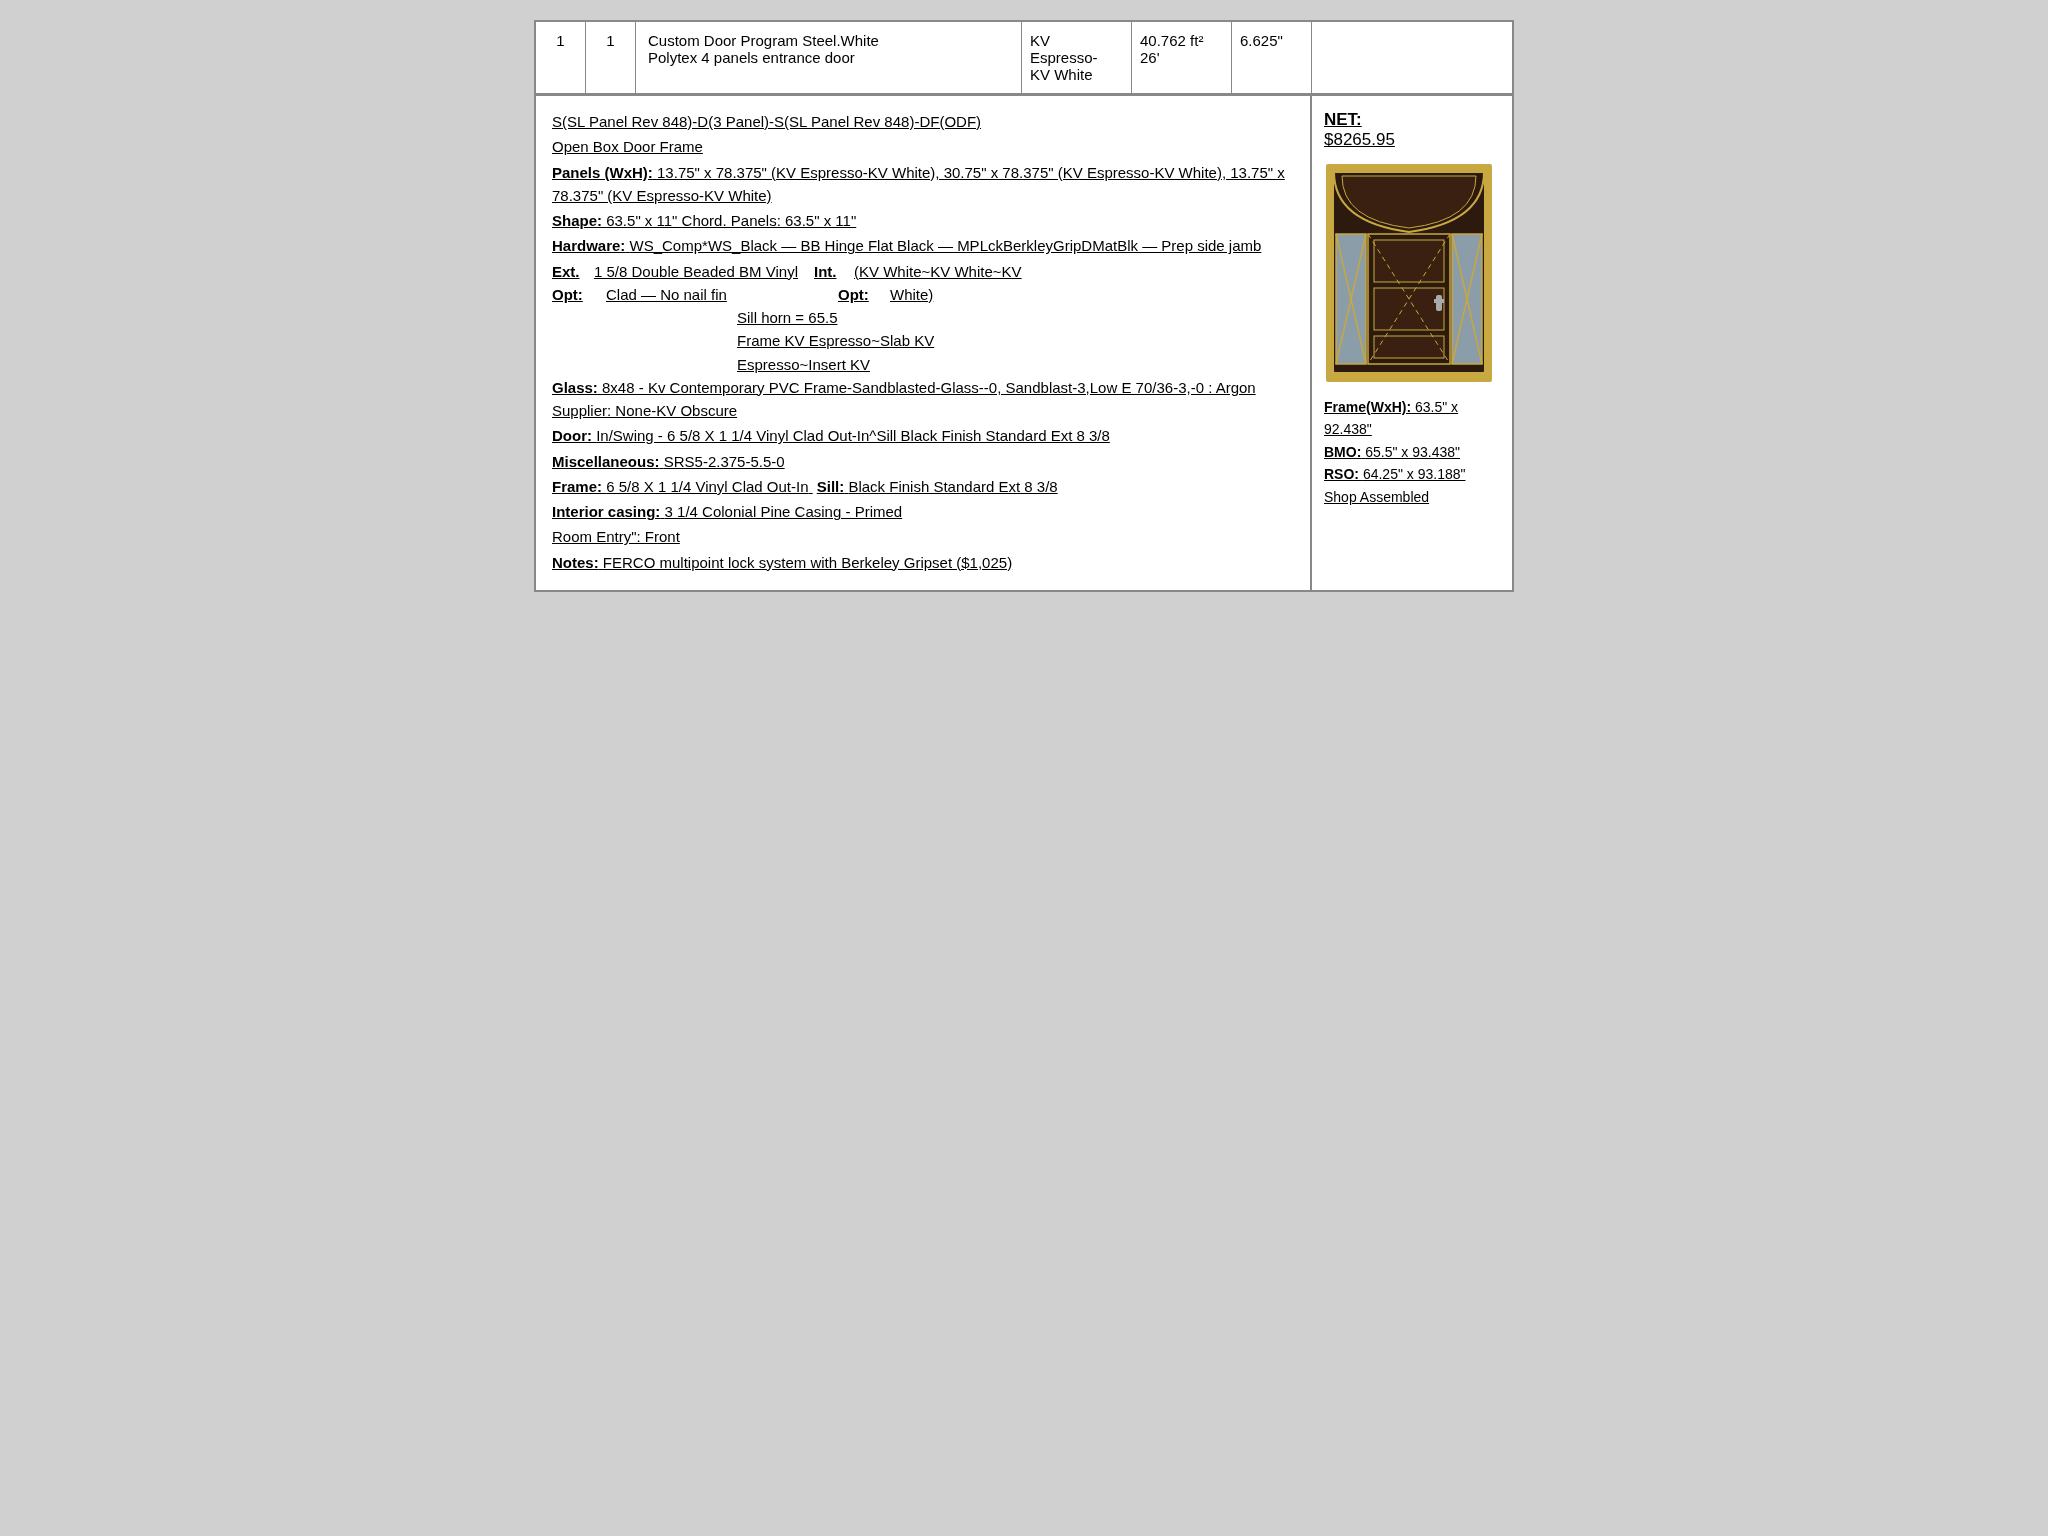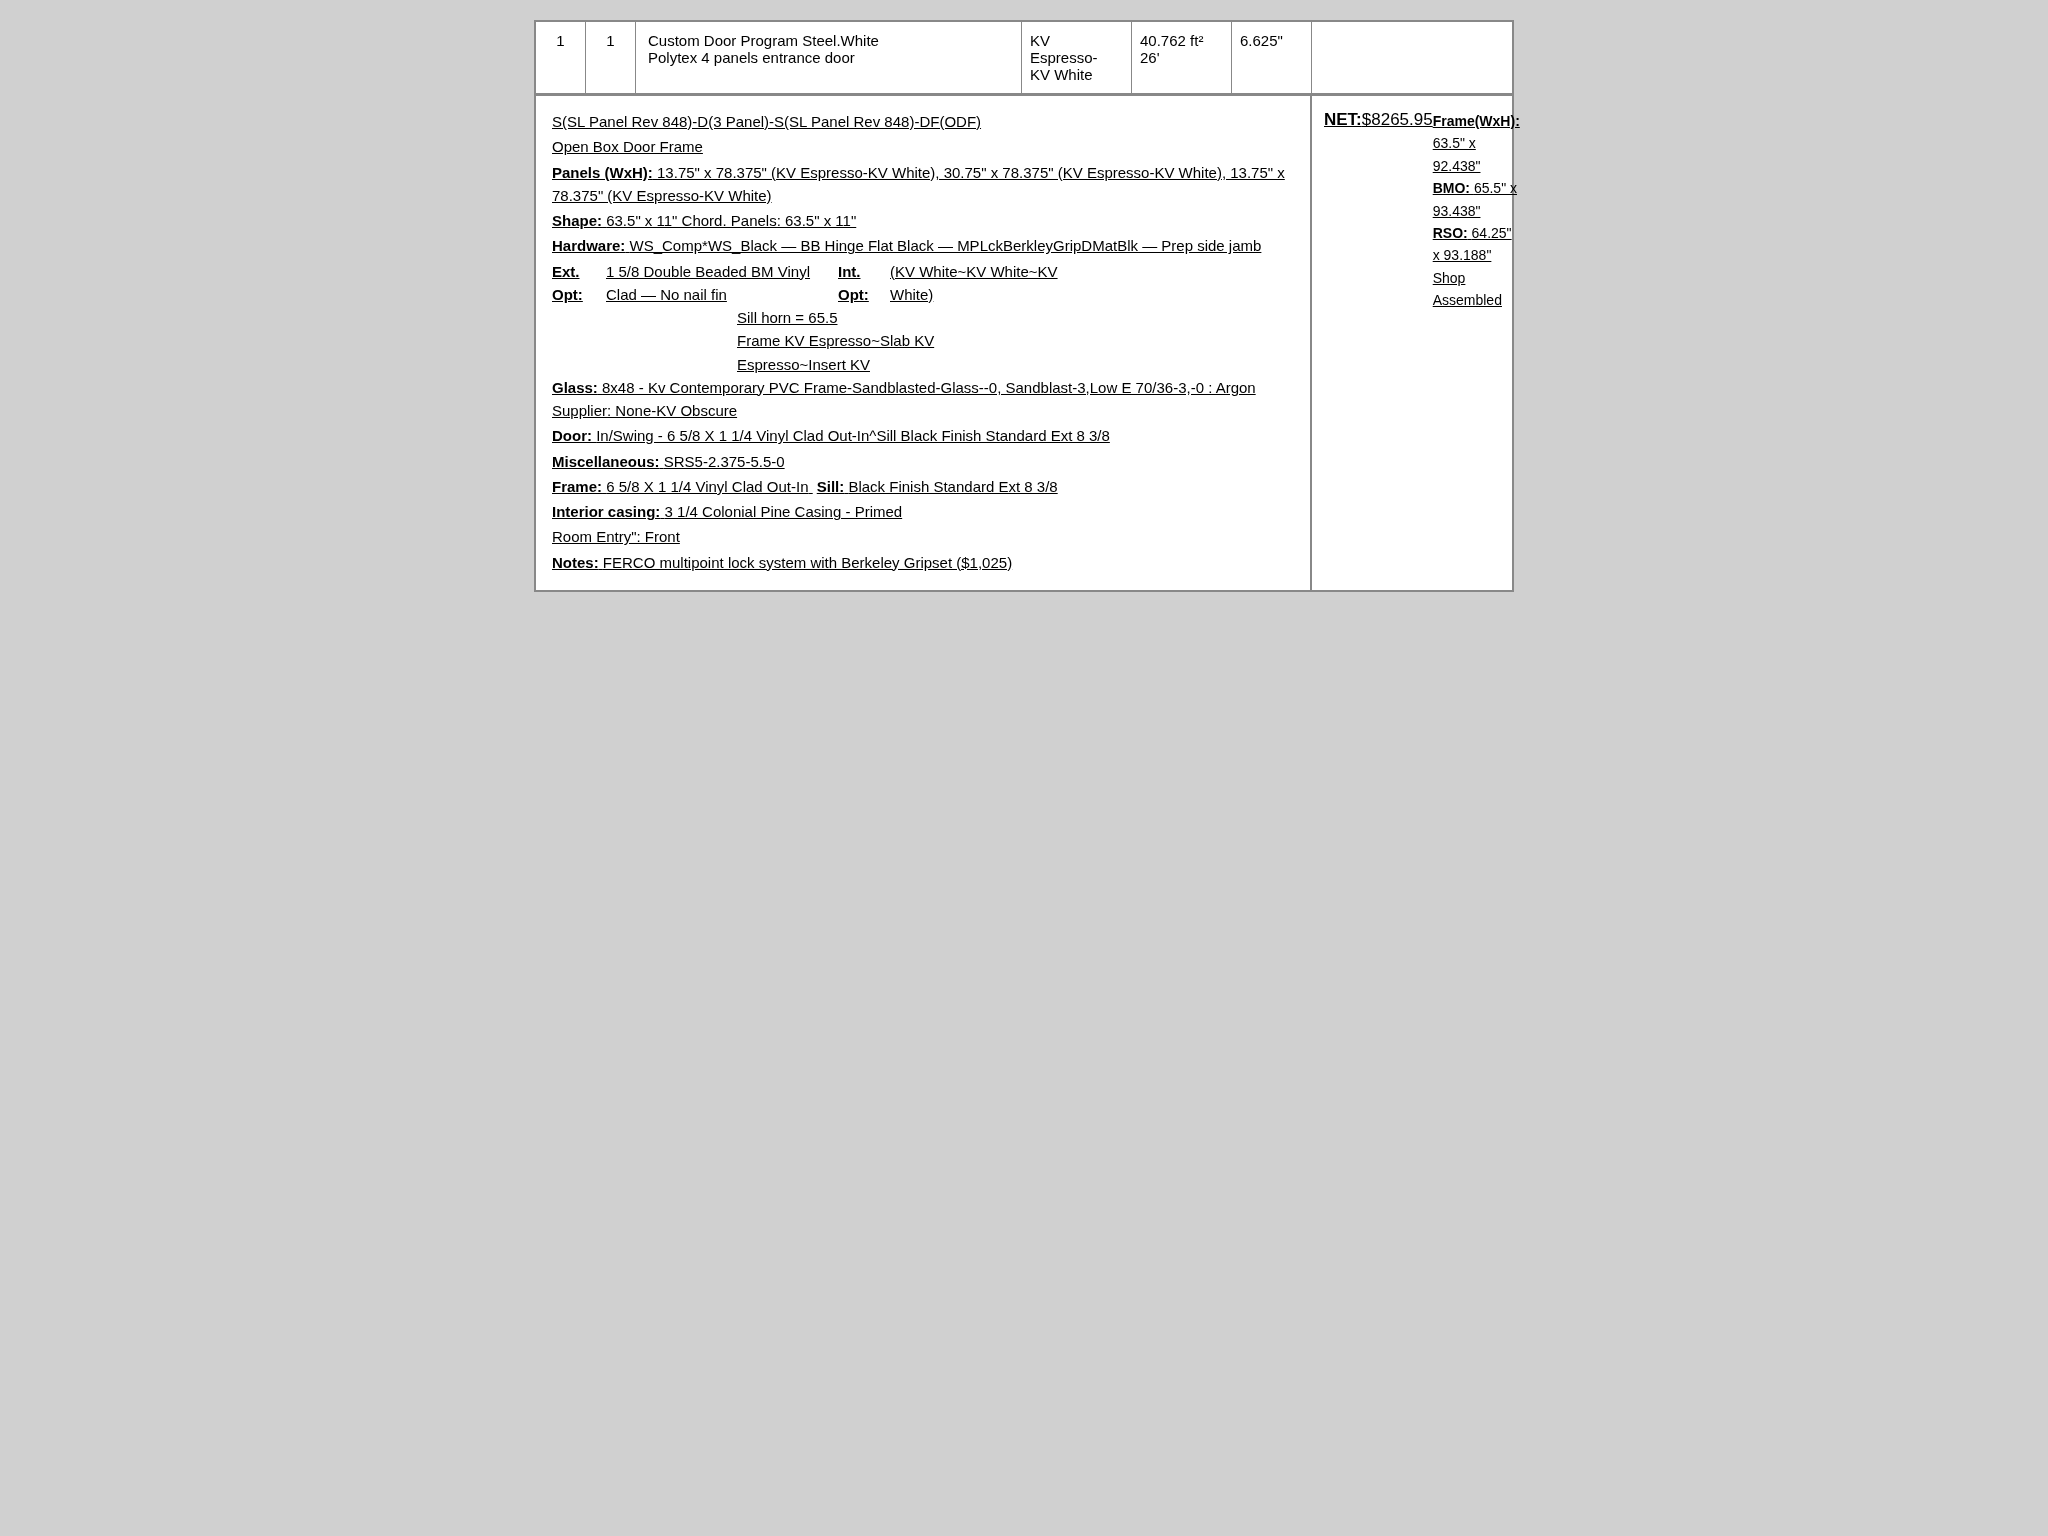--- a/index.html
+++ b/index.html
@@ -74,20 +74,21 @@
     .detail-section {
       flex: 1;
       border-right: 2px solid #888;
       padding: 14px 16px;
       line-height: 1.55;
     }
     .side-panel {
       width: 200px;
       padding: 14px 12px;
       display: flex;
+      flex-direction: column;
       align-items: flex-start;
     }
     .net-label {
       font-size: 17px;
       font-weight: bold;
     }
     .net-value {
       font-size: 17px;
       margin-bottom: 12px;
     }
@@ -149,21 +150,21 @@
       </p>
       <p>
         <b>Shape:</b>
         <span>63.5" x 11" Chord. Panels: 63.5" x 11"</span>
       </p>
       <p>
         <b>Hardware:</b>
         <span>WS_Comp*WS_Black — BB Hinge Flat Black — MPLckBerkleyGripDMatBlk — Prep side jamb</span>
       </p>
 
-      <div style="display:flex; gap:12px; align-items:flex-start;">
+      <div style="display:flex; gap:0; align-items:flex-start;">
         <span style="font-weight:bold; min-width:42px;">Ext.</span>
         <span style="min-width:220px;">1 5/8 Double Beaded BM Vinyl</span>
         <span style="font-weight:bold; min-width:40px;">Int.</span>
         <span>(KV White~KV White~KV</span>
       </div>
 
       <div style="display:flex; gap:12px; align-items:flex-start;">
         <span style="font-weight:bold; min-width:42px;">Opt:</span>
         <span style="min-width:220px;">Clad — No nail fin</span>
         <span style="font-weight:bold; min-width:40px;">Opt:</span>

